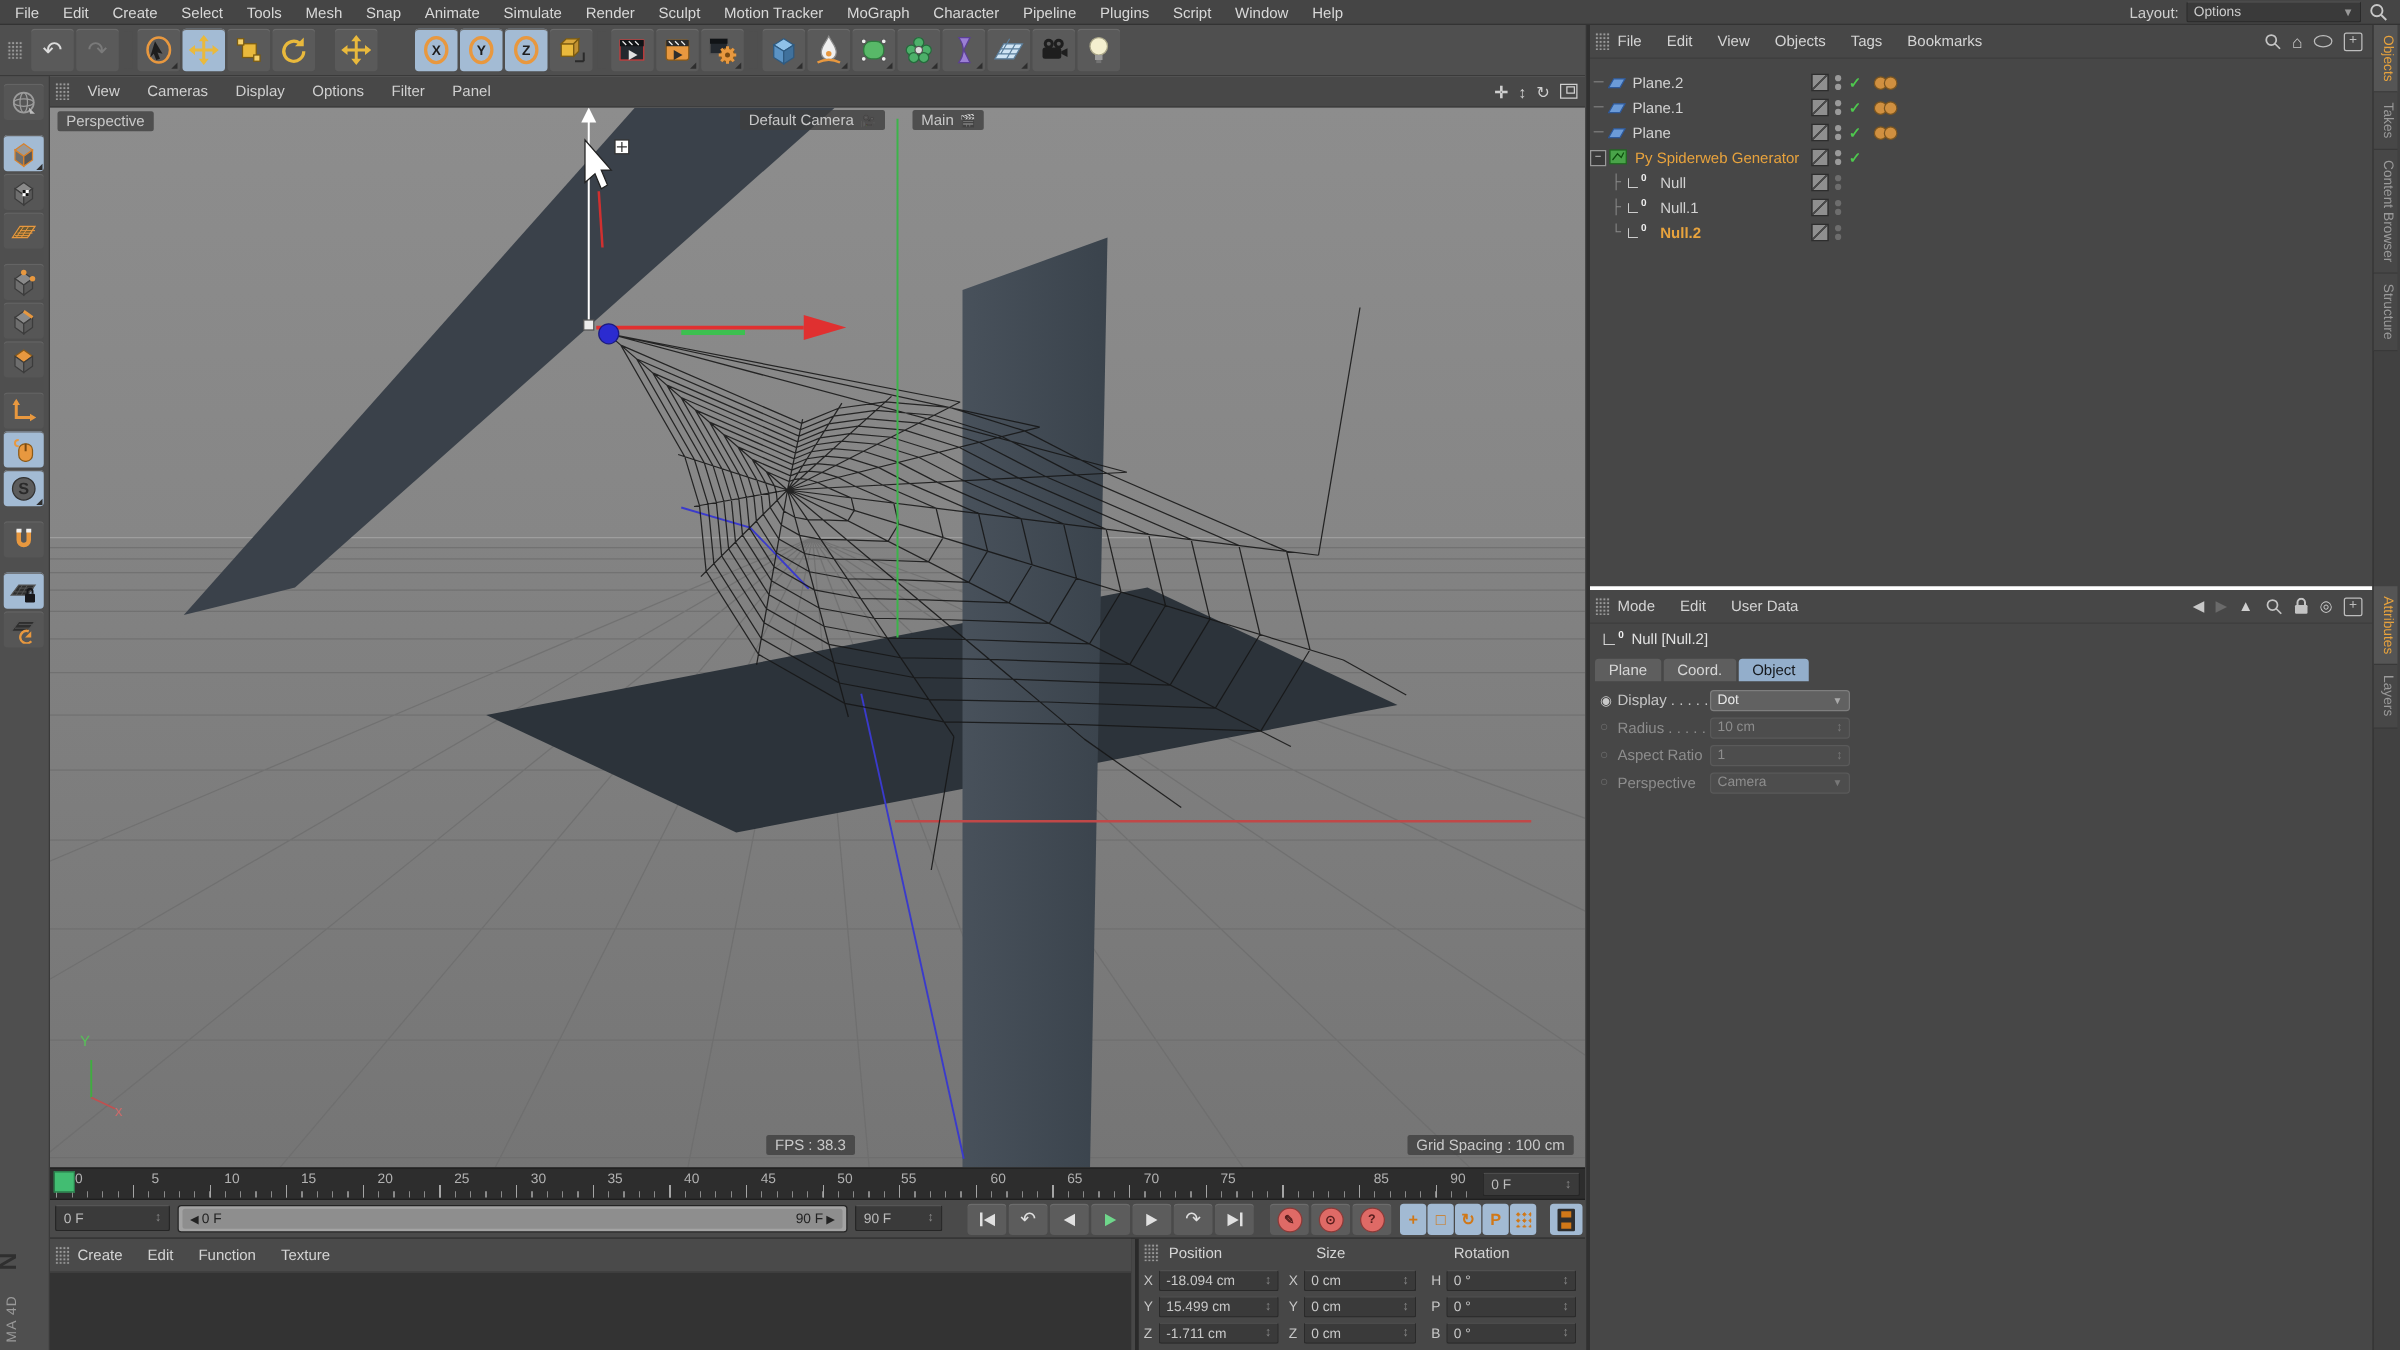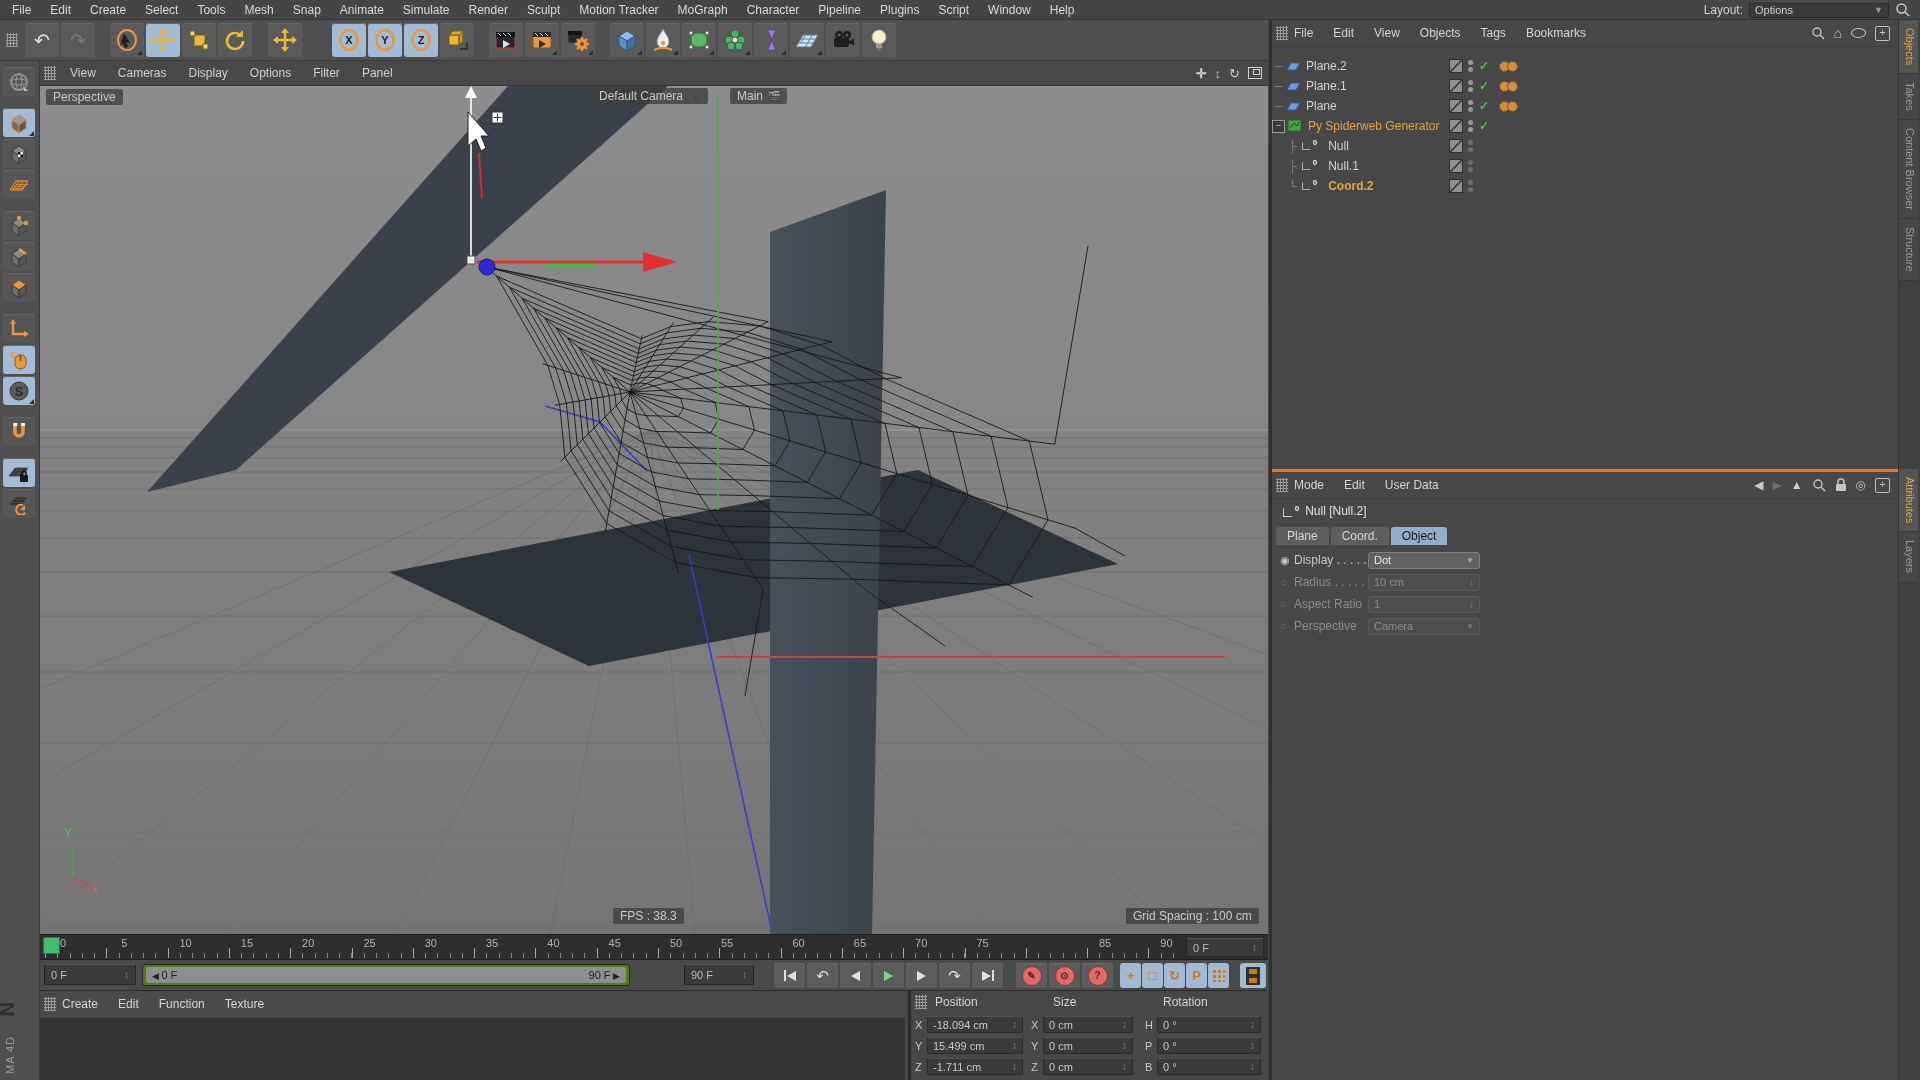--- a/index.html
+++ b/index.html
@@ -129,21 +129,21 @@
   .tri.green{border-left-color:#6fd68b}
   .tbar{width:2px;height:11px;background:#e0e0e0}
   .redb .circ{width:18px;height:18px;border-radius:50%;background:#df6a66;border:1px solid #8a3a38;color:#571d1c;
               font-size:10px;font-weight:bold;display:flex;align-items:center;justify-content:center}
   .keytog{position:absolute;top:3px;width:21px;height:25px;background:#a2bad3;border-radius:3px;display:flex;align-items:center;justify-content:center;
           color:#d07818;font-weight:bold;font-size:13px}
   .dotgrid{width:13px;height:13px;background-image:radial-gradient(#d07818 1.4px,transparent 1.6px);background-size:5px 5px}
   .filmic{width:14px;height:18px;background:#2e2e2e;border-radius:1px;position:relative}
   .filmic::before,.filmic::after{content:"";position:absolute;left:3px;width:8px;height:5px;background:#d07818}
   .filmic::before{top:2px}.filmic::after{bottom:2px}
-  .rangetrack{position:absolute;left:102px;top:4px;width:488px;height:22px;background:#4d7c0f;border:1px solid #242424;border-radius:3px;box-sizing:border-box}
+  .rangetrack{position:absolute;left:102px;top:4px;width:536px;height:22px;background:#a3a3a3;border:1px solid #242424;border-radius:3px;box-sizing:border-box}
   .rangebar{position:absolute;left:3px;top:2px;right:3px;bottom:2px;background:#8e8e8e;border-radius:2px;
             display:flex;align-items:center;justify-content:space-between;padding:0 6px;color:#222;font-size:11px}
   
   #bottomleft{position:absolute;left:40px;top:991px;width:865px;height:89px;background:#333}
   #bottomleft .pmenu{background:#4a4a4a}
   #bottomright{position:absolute;left:908px;top:991px;width:360px;height:89px;background:#474747;border-left:3px solid #2a2a2a;box-sizing:border-box}
   #coordhead{display:flex;align-items:center;height:22px;color:#d4d4d4}
   #coordhead b{font-weight:normal;position:absolute}
   .cgrid{position:relative;height:66px}
   .crow{position:absolute;display:flex;align-items:center;height:19px}
@@ -649,32 +649,32 @@
           <span class="laytog" data-name="layer-toggle"></span>
           <span class="dots2 dim" data-name="visibility-dots">
             <i></i>
             <i></i>
           </span>
         </span>
     </div>
     <div class="orow" style="top:129px" data-name="object-row">
       <span class="branch indent" data-name="tree-branch">└</span>
       <span class="nullicon" data-name="null-icon">∟<sup>0</sup></span>
-      <span class="oname sel" style="font-weight:bold" data-name="object-name">Coord.2</span>
+      <span class="oname sel" style="font-weight:bold" data-name="object-name">Null.2</span>
       <span class="ocols">
           <span class="laytog" data-name="layer-toggle"></span>
           <span class="dots2 dim" data-name="visibility-dots">
             <i></i>
             <i></i>
           </span>
         </span>
     </div>
   </div>
 
-  <div id="attrmgr" data-name="attributes-manager" style="border-top:3px solid #f97316">
+  <div id="attrmgr" data-name="attributes-manager" style="border-top:3px solid #ffffff">
     <div class="pmenu" data-name="attributes-menubar">
       <span class="grip" data-name="attributes-grip"></span>
       <div class="menus">
           <span class="amitem" data-name="attributes-menu-item">Mode</span>
           <span class="amitem" data-name="attributes-menu-item">Edit</span>
           <span class="amitem" data-name="attributes-menu-item">User Data</span>
         </div>
       <div class="icons">
         <span data-name="history-back-icon" style="color:#c8c8c8">◀</span>
         <span data-name="history-forward-icon" style="color:#6a6a6a">▶</span>

